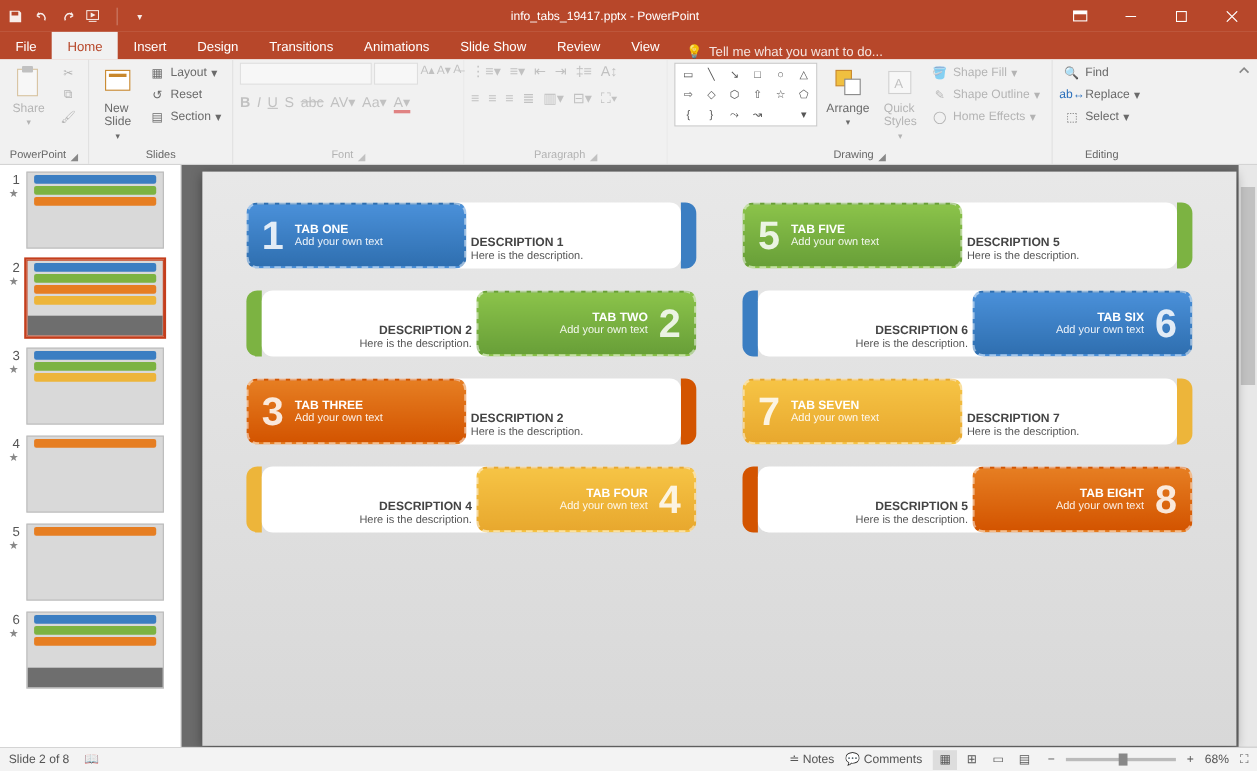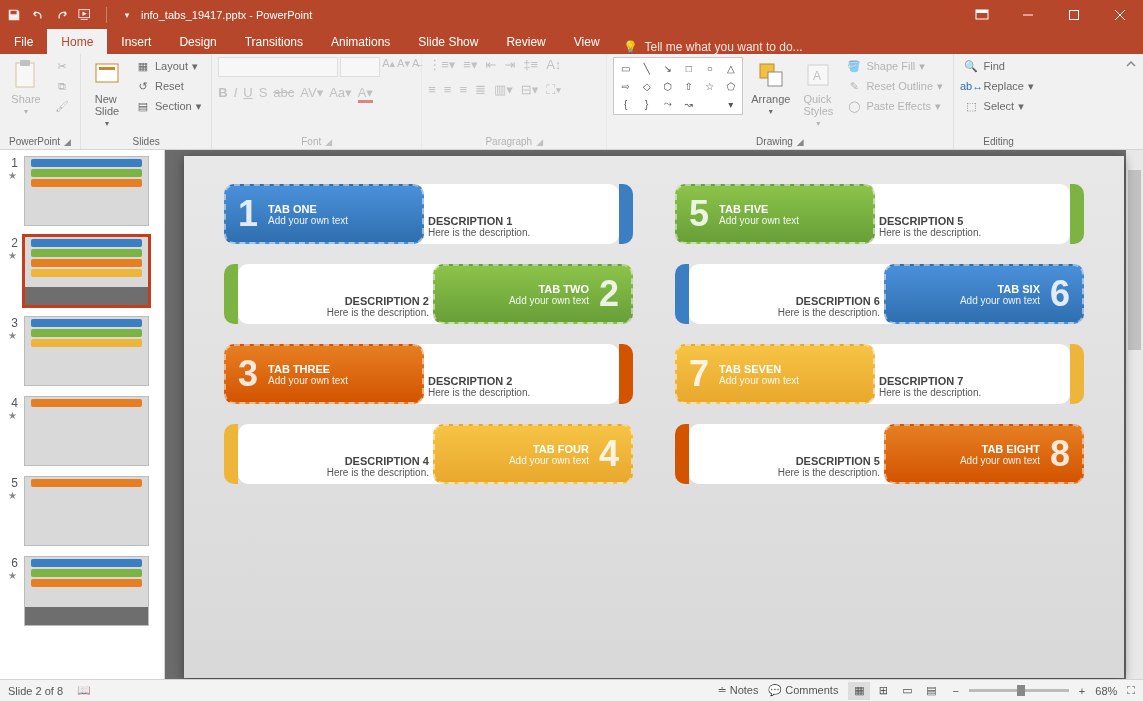--- a/index.html
+++ b/index.html
@@ -3,21 +3,21 @@
 <meta charset="utf-8">
 <style>
 * { margin: 0; padding: 0; box-sizing: border-box; font-family: "Segoe UI", Tahoma, sans-serif; }
 body { background: #fff; overflow: hidden; width: 1143px; height: 701px; }
 
 
 .titlebar { height: 29px; background: #B7472A; color: #fff; display: flex; align-items: center; font-size: 11px; }
 .titlebar .qat { display: flex; align-items: center; gap: 8px; padding: 0 6px; }
 .titlebar .qat-sep { width: 1px; height: 16px; background: rgba(255,255,255,0.3); margin: 0 4px; }
 .titlebar .qat-btn { width: 16px; height: 16px; display: flex; align-items: center; justify-content: center; opacity: 0.9; cursor: pointer; }
-.titlebar .title-center { flex: 1; text-align: left; color: #fff; }
+.titlebar .title-center { flex: 1; text-align: center; color: #fff; }
 .titlebar .win-controls { display: flex; }
 .titlebar .win-btn { width: 46px; height: 29px; display: flex; align-items: center; justify-content: center; cursor: pointer; }
 .titlebar .ribbon-opts { width: 46px; display:flex; align-items:center; justify-content:center; }
 
 
 .ribbon-tabs { height: 25px; background: #B7472A; color: #fff; display: flex; align-items: flex-end; font-size: 12px; }
 .ribbon-tabs .tab { padding: 5px 14px; cursor: pointer; height: 25px; display: flex; align-items: center; }
 .ribbon-tabs .tab.active { background: #F1F1F1; color: #B7472A; }
 .ribbon-tabs .tellme { margin-left: 10px; display: flex; align-items: center; gap: 6px; opacity: 0.85; }
 .ribbon-tabs .right { margin-left: auto; display: flex; }
@@ -318,22 +318,22 @@
               <rect x="3" y="3" width="20" height="20" fill="#fff" stroke="#aaa"></rect>
               <text x="8" y="18" font-size="12" fill="#888">A</text>
             </svg>
           </div>
         <span style="white-space:pre-line;">Quick
 Styles</span>
           <span style="font-size:8px;">▾</span>
       </div>
       <div class="ribbon-col disabled">
         <div class="ribbon-btn-sm"><span class="icn">🪣</span><span>Shape Fill</span> ▾</div>
-        <div class="ribbon-btn-sm"><span class="icn">✎</span><span>Reset Outline</span> ▾</div>
-        <div class="ribbon-btn-sm"><span class="icn">◯</span><span>Paste Effects</span> ▾</div>
+        <div class="ribbon-btn-sm"><span class="icn">✎</span><span>Shape Outline</span> ▾</div>
+        <div class="ribbon-btn-sm"><span class="icn">◯</span><span>Home Effects</span> ▾</div>
       </div>
     </div>
     <div class="group-label">
         <span>Drawing</span> 
         <span class="launcher">◢</span>
       </div>
   </div>
 
   <div class="ribbon-group" style="border-right:none;">
     <div class="top">

